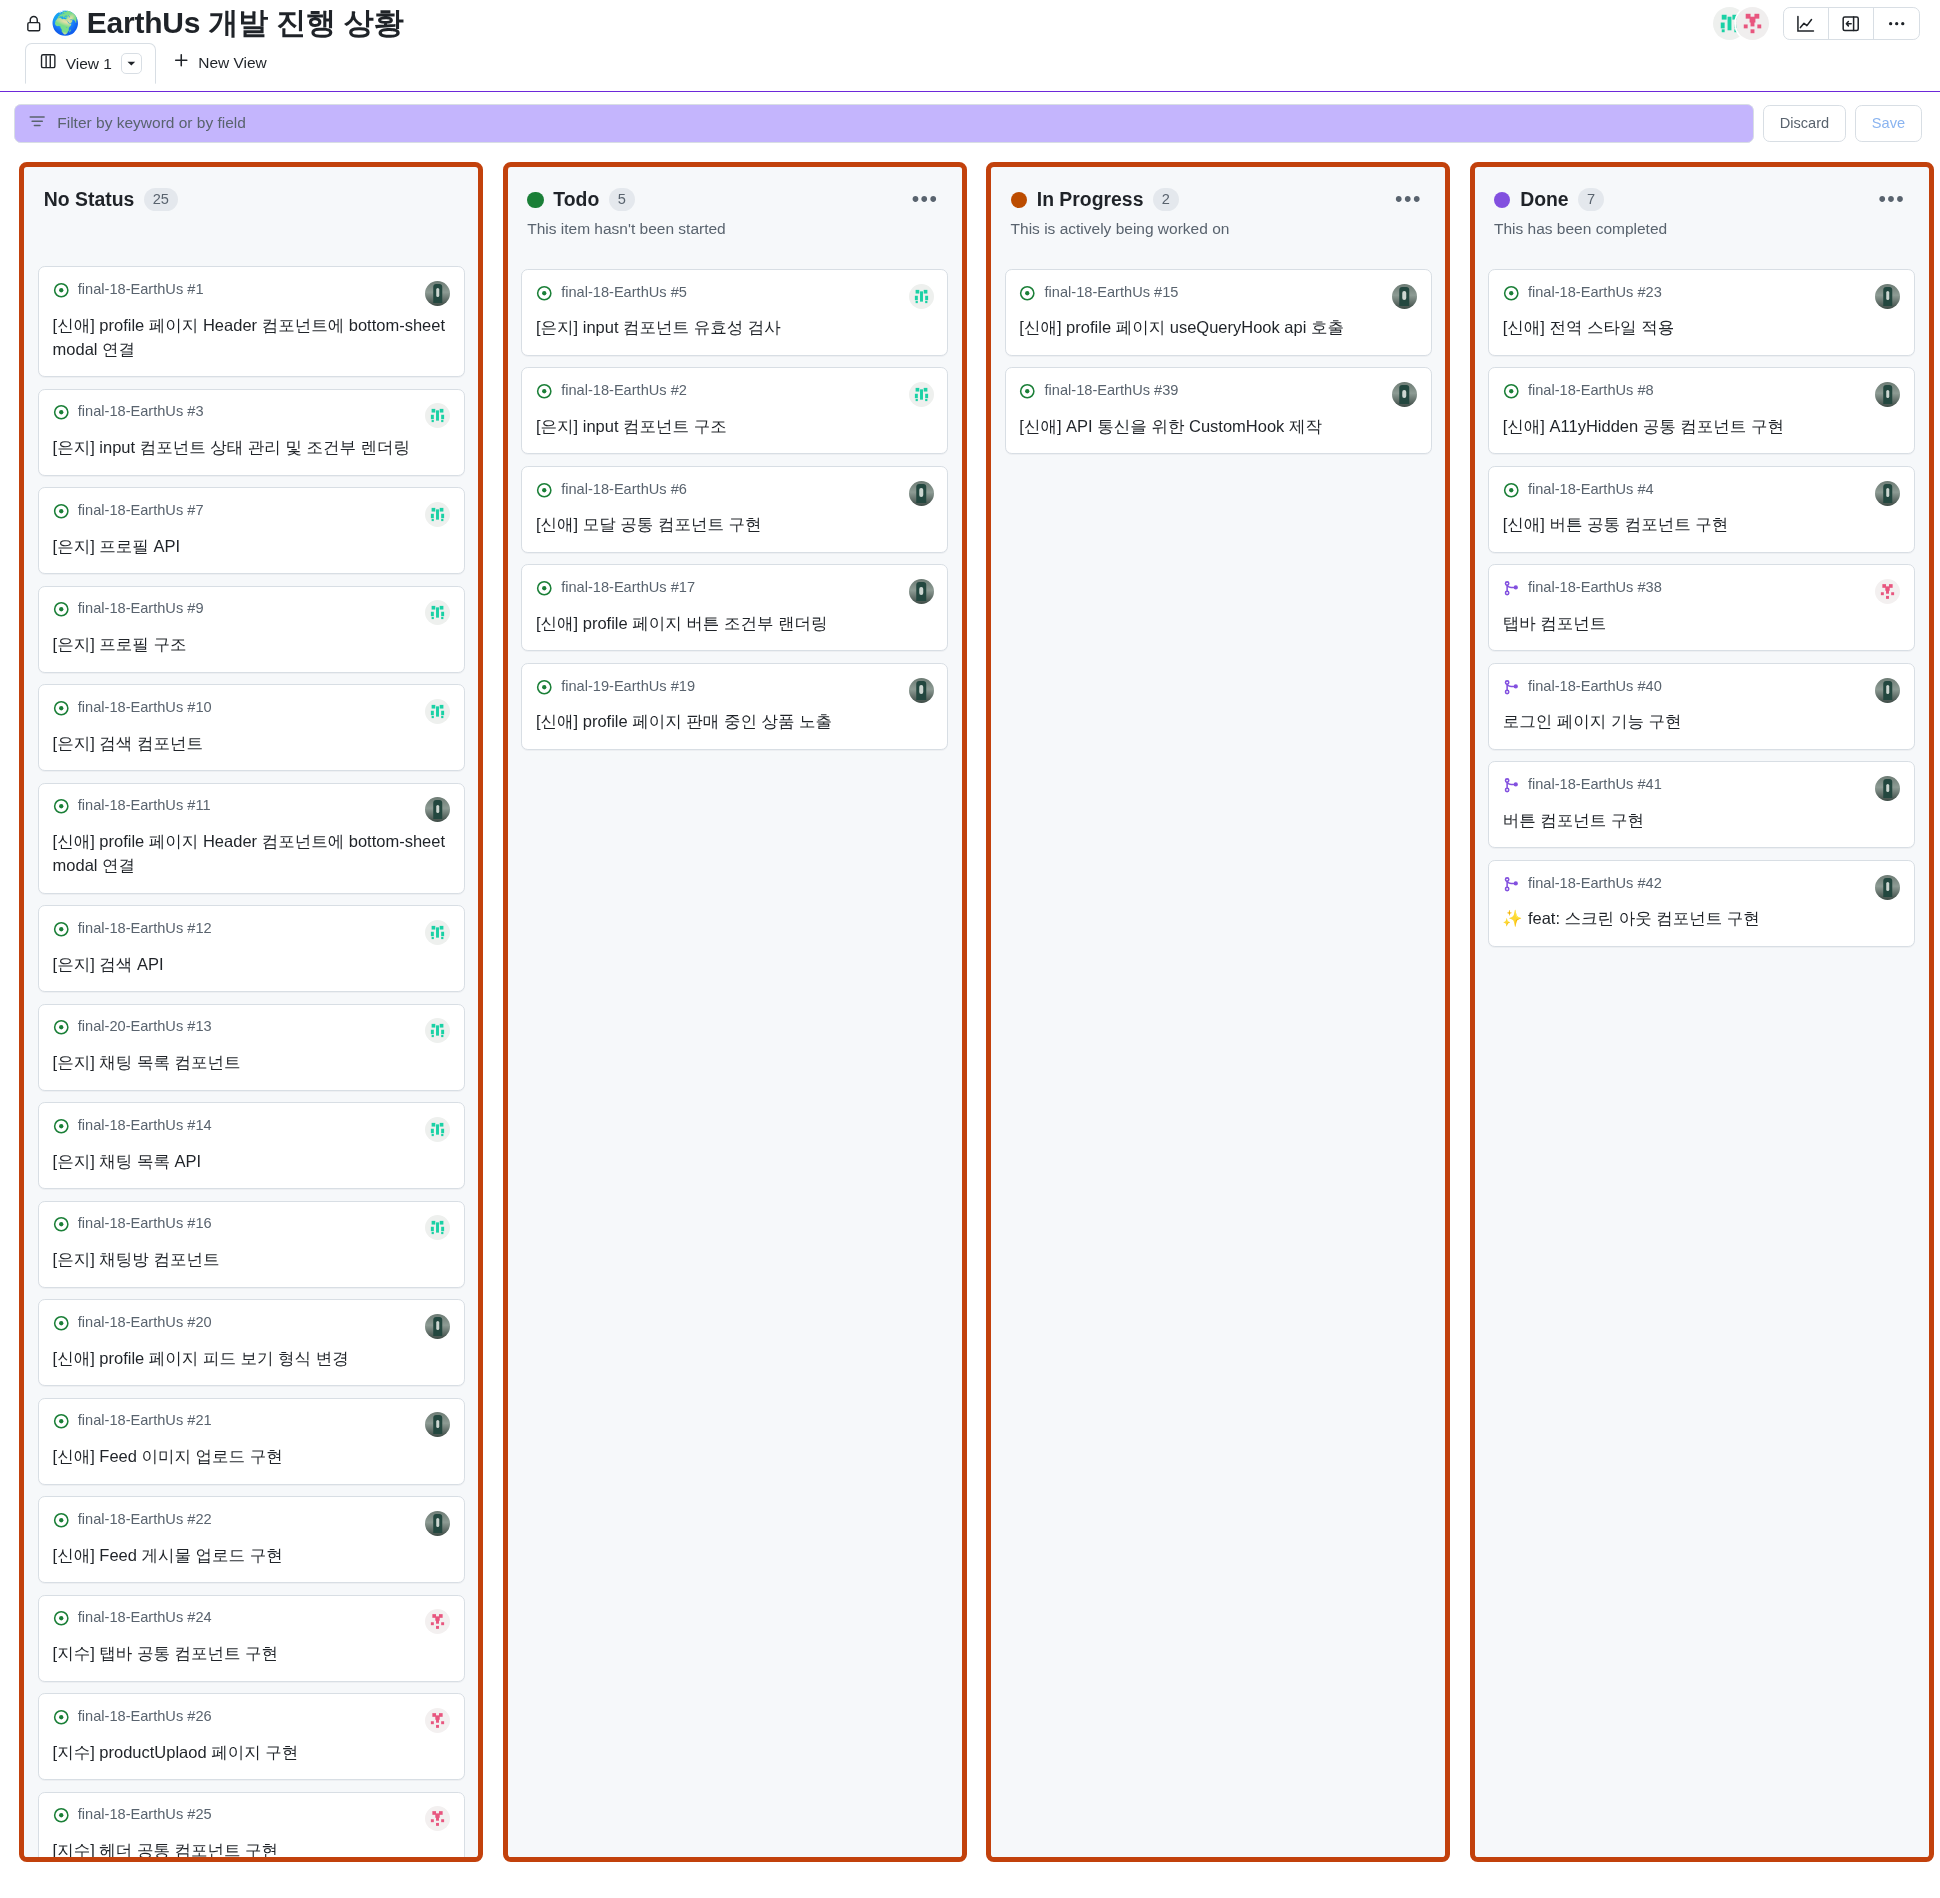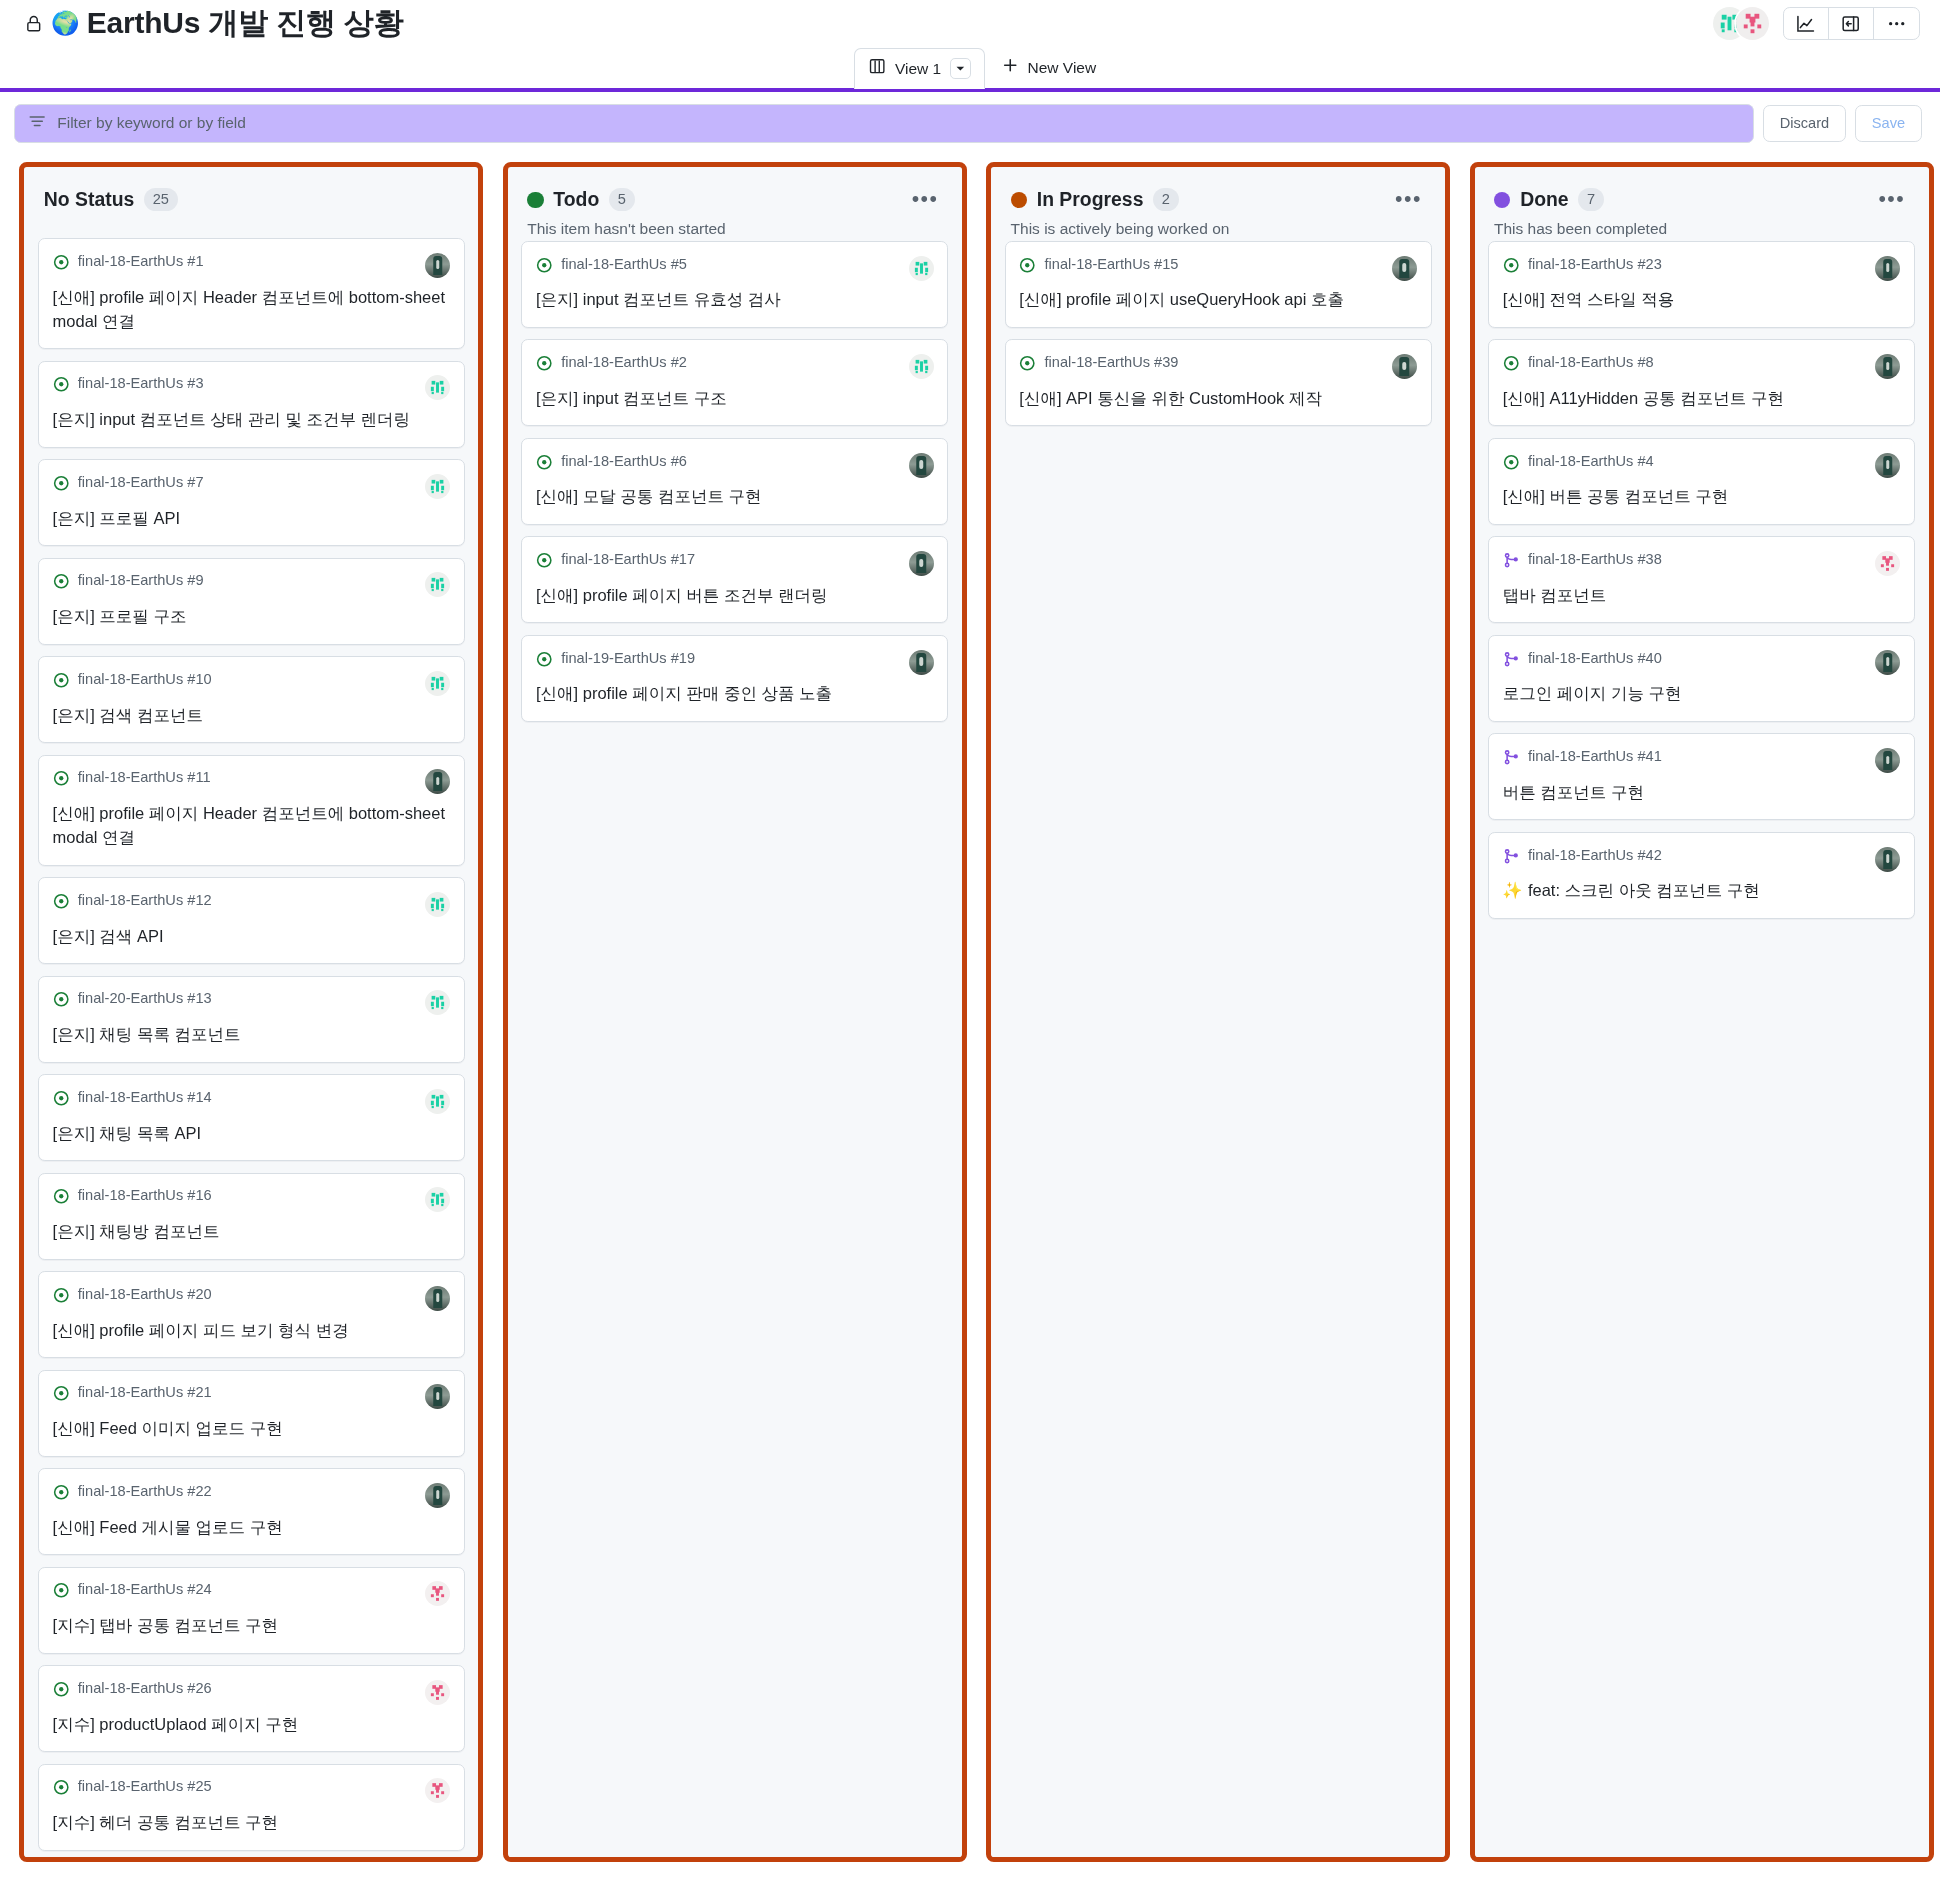--- a/index.html
+++ b/index.html
@@ -53,25 +53,24 @@
     border-right: 1px solid #d8dee4;
     cursor: pointer;
   }
   .btn-group > div:last-child { border-right: none; }
 
   
   .viewtabs {
     height: 45px;
     display: flex;
     align-items: flex-end;
-    padding: 0 0 0 25px;
-    border-bottom: 4px solid #6d28d9;
+    padding: 0 0 8px 25px;
+    border-bottom: 1px solid #6d28d9;
     background: #ffffff;
     position: relative;
-    justify-content: center;
   }
   .view-tab {
     display: flex; align-items: center; gap: 8.7px;
     height: 41px;
     padding: 0 12.6px;
     border: 1px solid #d8dee4;
     border-bottom: 1px solid #ffffff;
     border-radius: 6.8px 6.8px 0 0;
     background: #ffffff;
     position: relative;
@@ -173,21 +172,21 @@
     padding: 3.9px 5.8px;
     cursor: pointer;
     user-select: none;
   }
   .col-desc {
     font-size: 15.5px;
     color: #59636e;
     padding: 8.7px 5.8px 0 5.8px;
     min-height: 24px;
   }
-  .cards { margin-top: 3px; display: flex; flex-direction: column; gap: 11.6px; }
+  .cards { margin-top: 31px; display: flex; flex-direction: column; gap: 11.6px; }
   .card {
     background: #ffffff;
     border: 1px solid #d8dee4;
     border-radius: 6.8px;
     padding: 13.6px 13.6px 14.6px 13.6px;
     box-shadow: 0 1px 0 rgba(31,35,40,0.04);
     cursor: pointer;
   }
   .card-top {
     display: flex;

